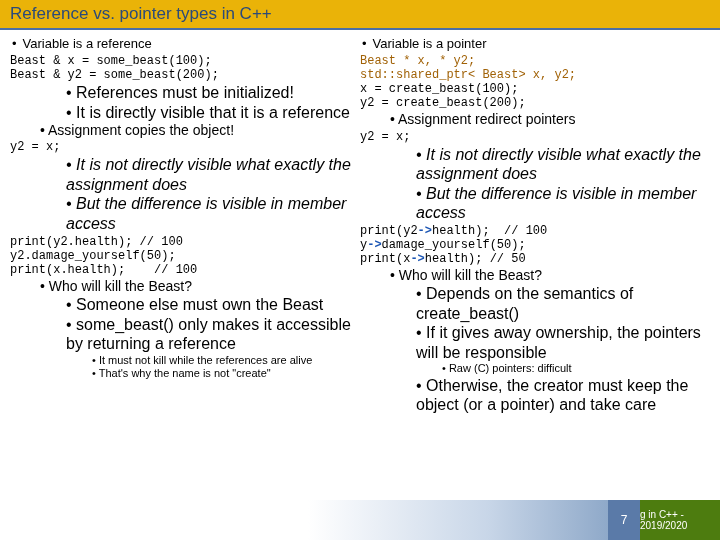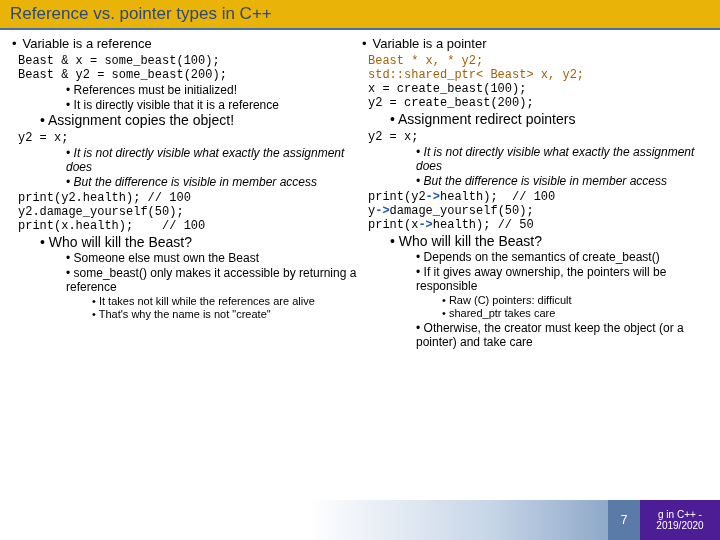--- a/index.html
+++ b/index.html
@@ -30,29 +30,29 @@
   }
   .h1 {
     font-size: 13px;
     margin-bottom: 2px;
   }
   .h1 .dot { margin: 0 6px 0 2px; }
   pre.code {
     font-family: "Courier New", monospace;
     font-size: 12px;
     white-space: pre;
-    margin: 1px 8px;
+    margin: 1px 0;
     line-height: 1.18;
   }
   .kw { color: #a16207; }
   .arrow { color: #1a54b3; font-weight: bold; }
   ul { list-style: none; }
   ul li::before { content: "• "; }
   .lv2b { padding-left: 30px; font-size: 14px; }
-  .lv3 { padding-left: 56px; font-size: 12px; }
+  .lv3 { padding-left: 56px; font-size: 16px; }
   .lv4 { padding-left: 82px; font-size: 11px; }
   .it { font-style: italic; }
   .footer {
     position: absolute;
     bottom: 0;
     right: 0;
     height: 40px;
     display: flex;
     align-items: stretch;
   }
@@ -64,27 +64,26 @@
     width: 32px;
     background: #5a7aa8;
     color: #fff;
     display: flex;
     align-items: center;
     justify-content: center;
     font-size: 12px;
   }
   .flab {
     width: 80px;
-    background: #4c1d95;
+    background: #4d7c0f;
     color: #fff;
     font-size: 10px;
     display: flex;
     align-items: center;
     justify-content: center;
-    text-align: center;
     line-height: 1.1;
   }
 </style>
 </head>
 <body>
 
 <div class="title-bar">Reference vs. pointer types in C++</div>
 
 <div class="content">
 
@@ -108,21 +107,21 @@
 y2.damage_yourself(50);
 print(x.health);    // 100</pre>
     <ul class="lv2b">
       <li>Who will kill the Beast?</li>
     </ul>
     <ul class="lv3">
       <li>Someone else must own the Beast</li>
       <li>some_beast() only makes it accessible by returning a reference</li>
     </ul>
     <ul class="lv4">
-      <li>It takes not kill while the references are alive</li>
+      <li>It must not kill while the references are alive</li>
       <li>That's why the name is not "create"</li>
     </ul>
   </div>
 
   <div class="col">
     <div class="h1"><span class="dot">•</span><span>Variable is a pointer</span></div>
     <pre class="code"><span class="kw">Beast * x, * y2;
 std::shared_ptr&lt; Beast&gt; x, y2;</span>
 <span>x = create_beast(100);
 y2 = create_beast(200);</span></pre>
@@ -139,21 +138,20 @@
 <span>print(x</span><span class="arrow">-&gt;</span><span>health); // 50</span></pre>
     <ul class="lv2b">
       <li>Who will kill the Beast?</li>
     </ul>
     <ul class="lv3">
       <li>Depends on the semantics of create_beast()</li>
       <li>If it gives away ownership, the pointers will be responsible</li>
     </ul>
     <ul class="lv4">
       <li>Raw (C) pointers: difficult</li>
-      <li>shared_ptr takes care</li>
     </ul>
     <ul class="lv3">
       <li>Otherwise, the creator must keep the object (or a pointer) and take care</li>
     </ul>
   </div>
 
 </div>
 
 <div class="footer">
   <div class="fgrad"></div>

